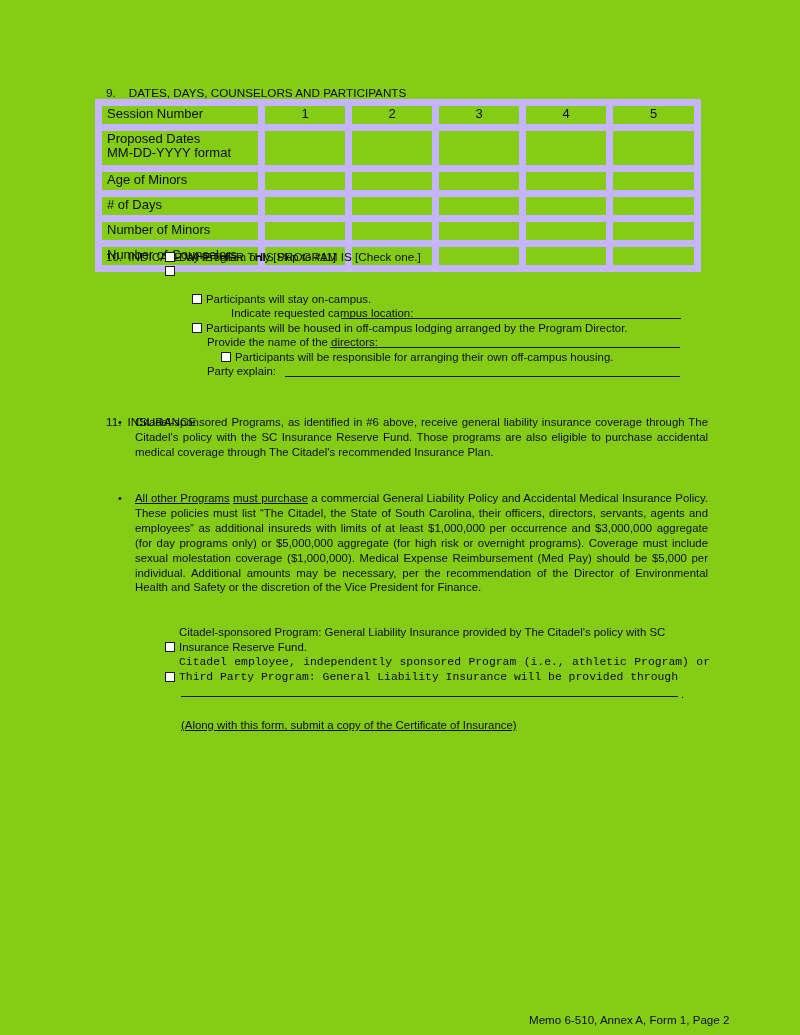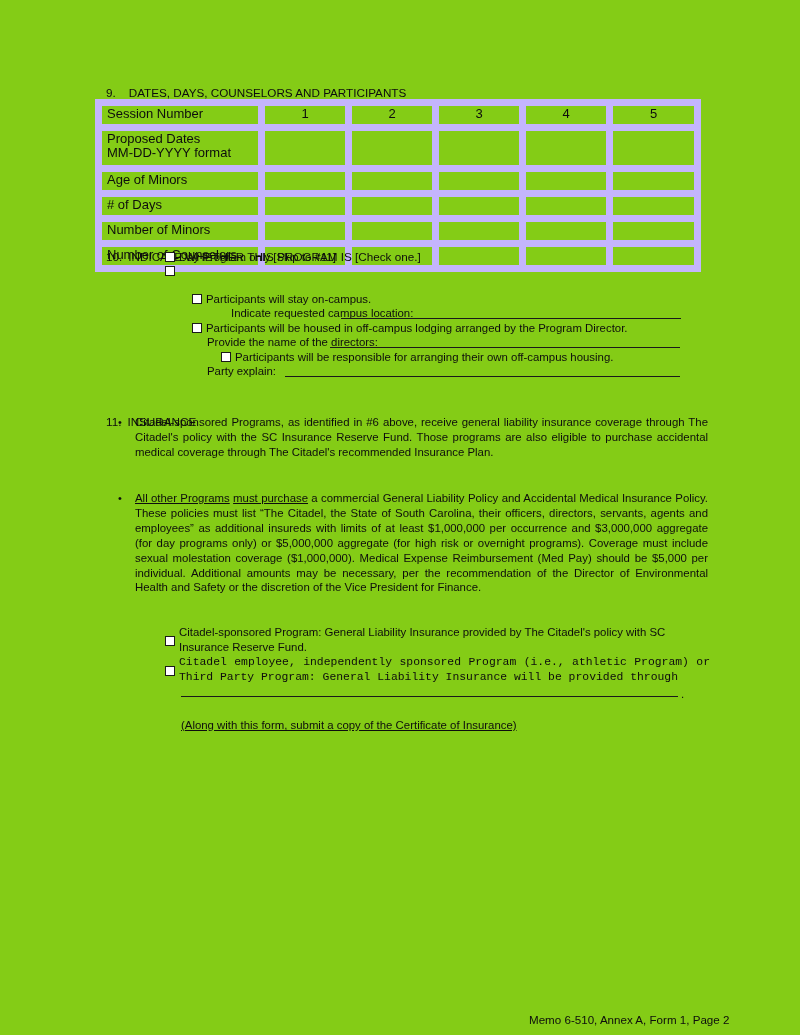--- a/index.html
+++ b/index.html
@@ -76,21 +76,21 @@
     position: absolute;
     font-size: 11.4px;
     line-height: 14.4px;
   }
   .cbrow .cb { margin-right: 4px; }
 
   
   .hang {
     position: absolute;
     display: flex;
-    align-items: center;
+    align-items: flex-end;
     font-size: 11.4px;
     line-height: 14.6px;
   }
   .hang > .cbwrap {
     flex: 0 0 auto;
     padding-top: 3px;
     margin-right: 4px;
   }
   .hang > .txt { flex: 1 1 auto; }
 

